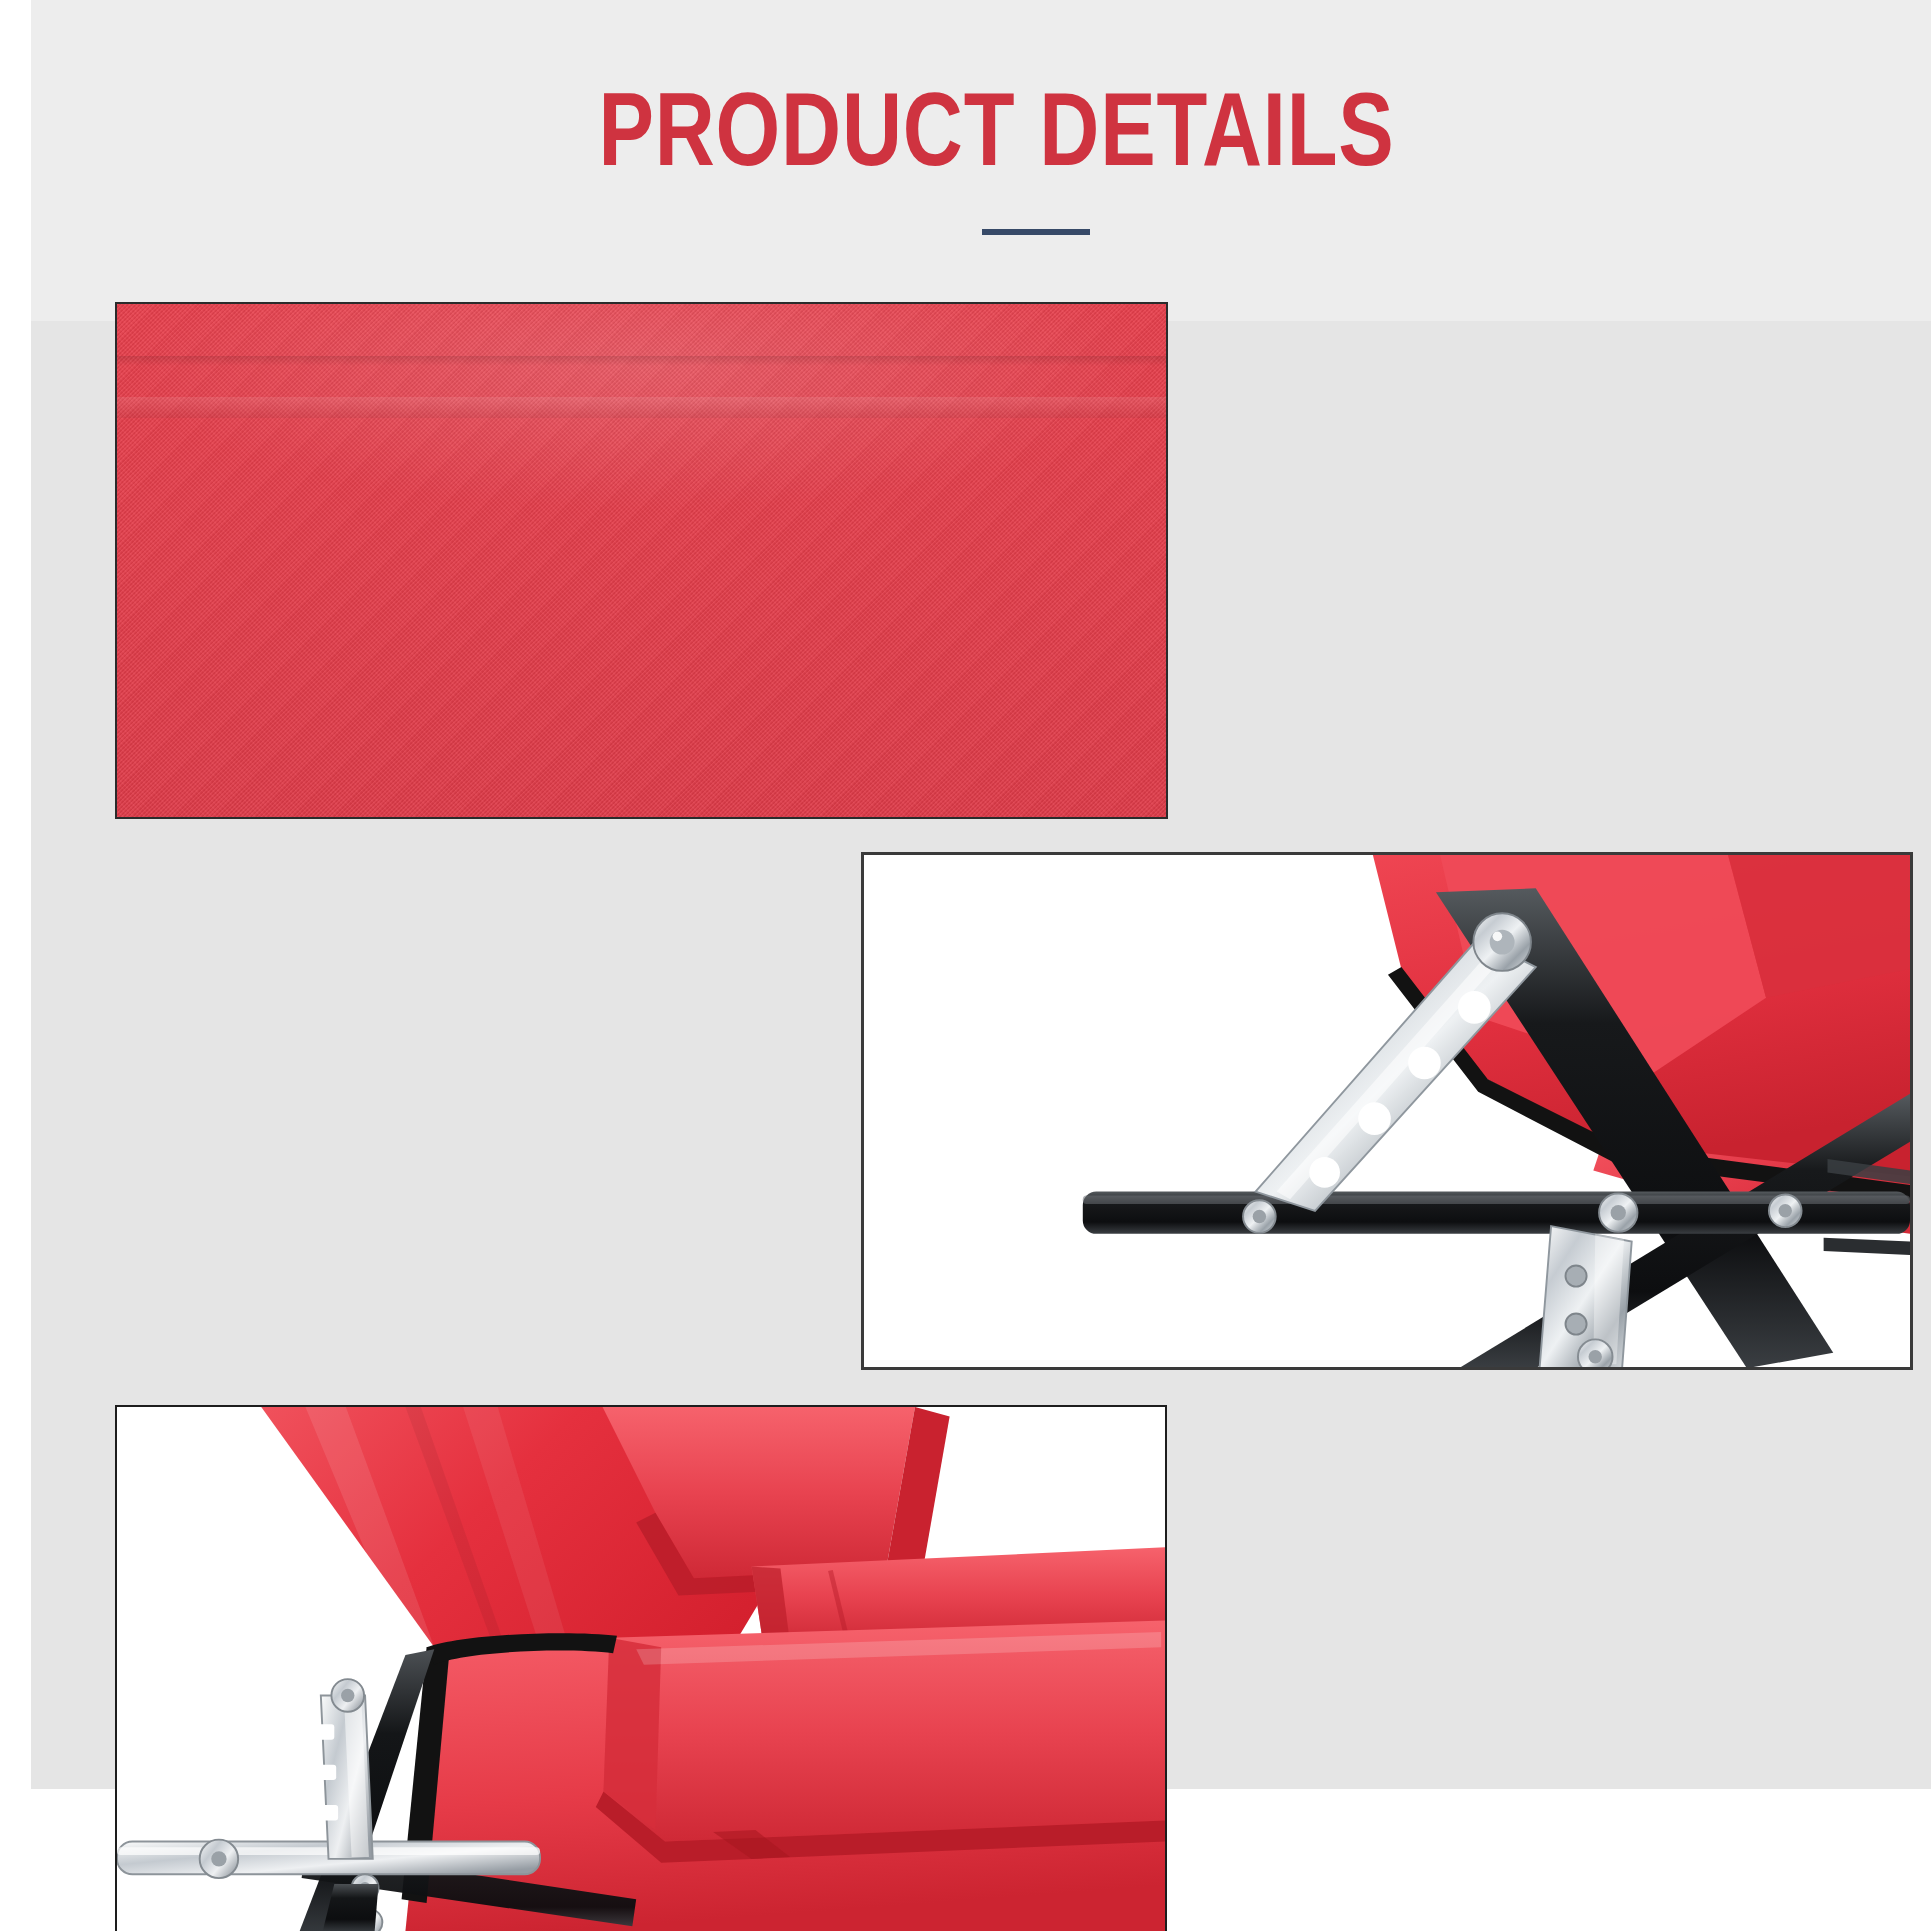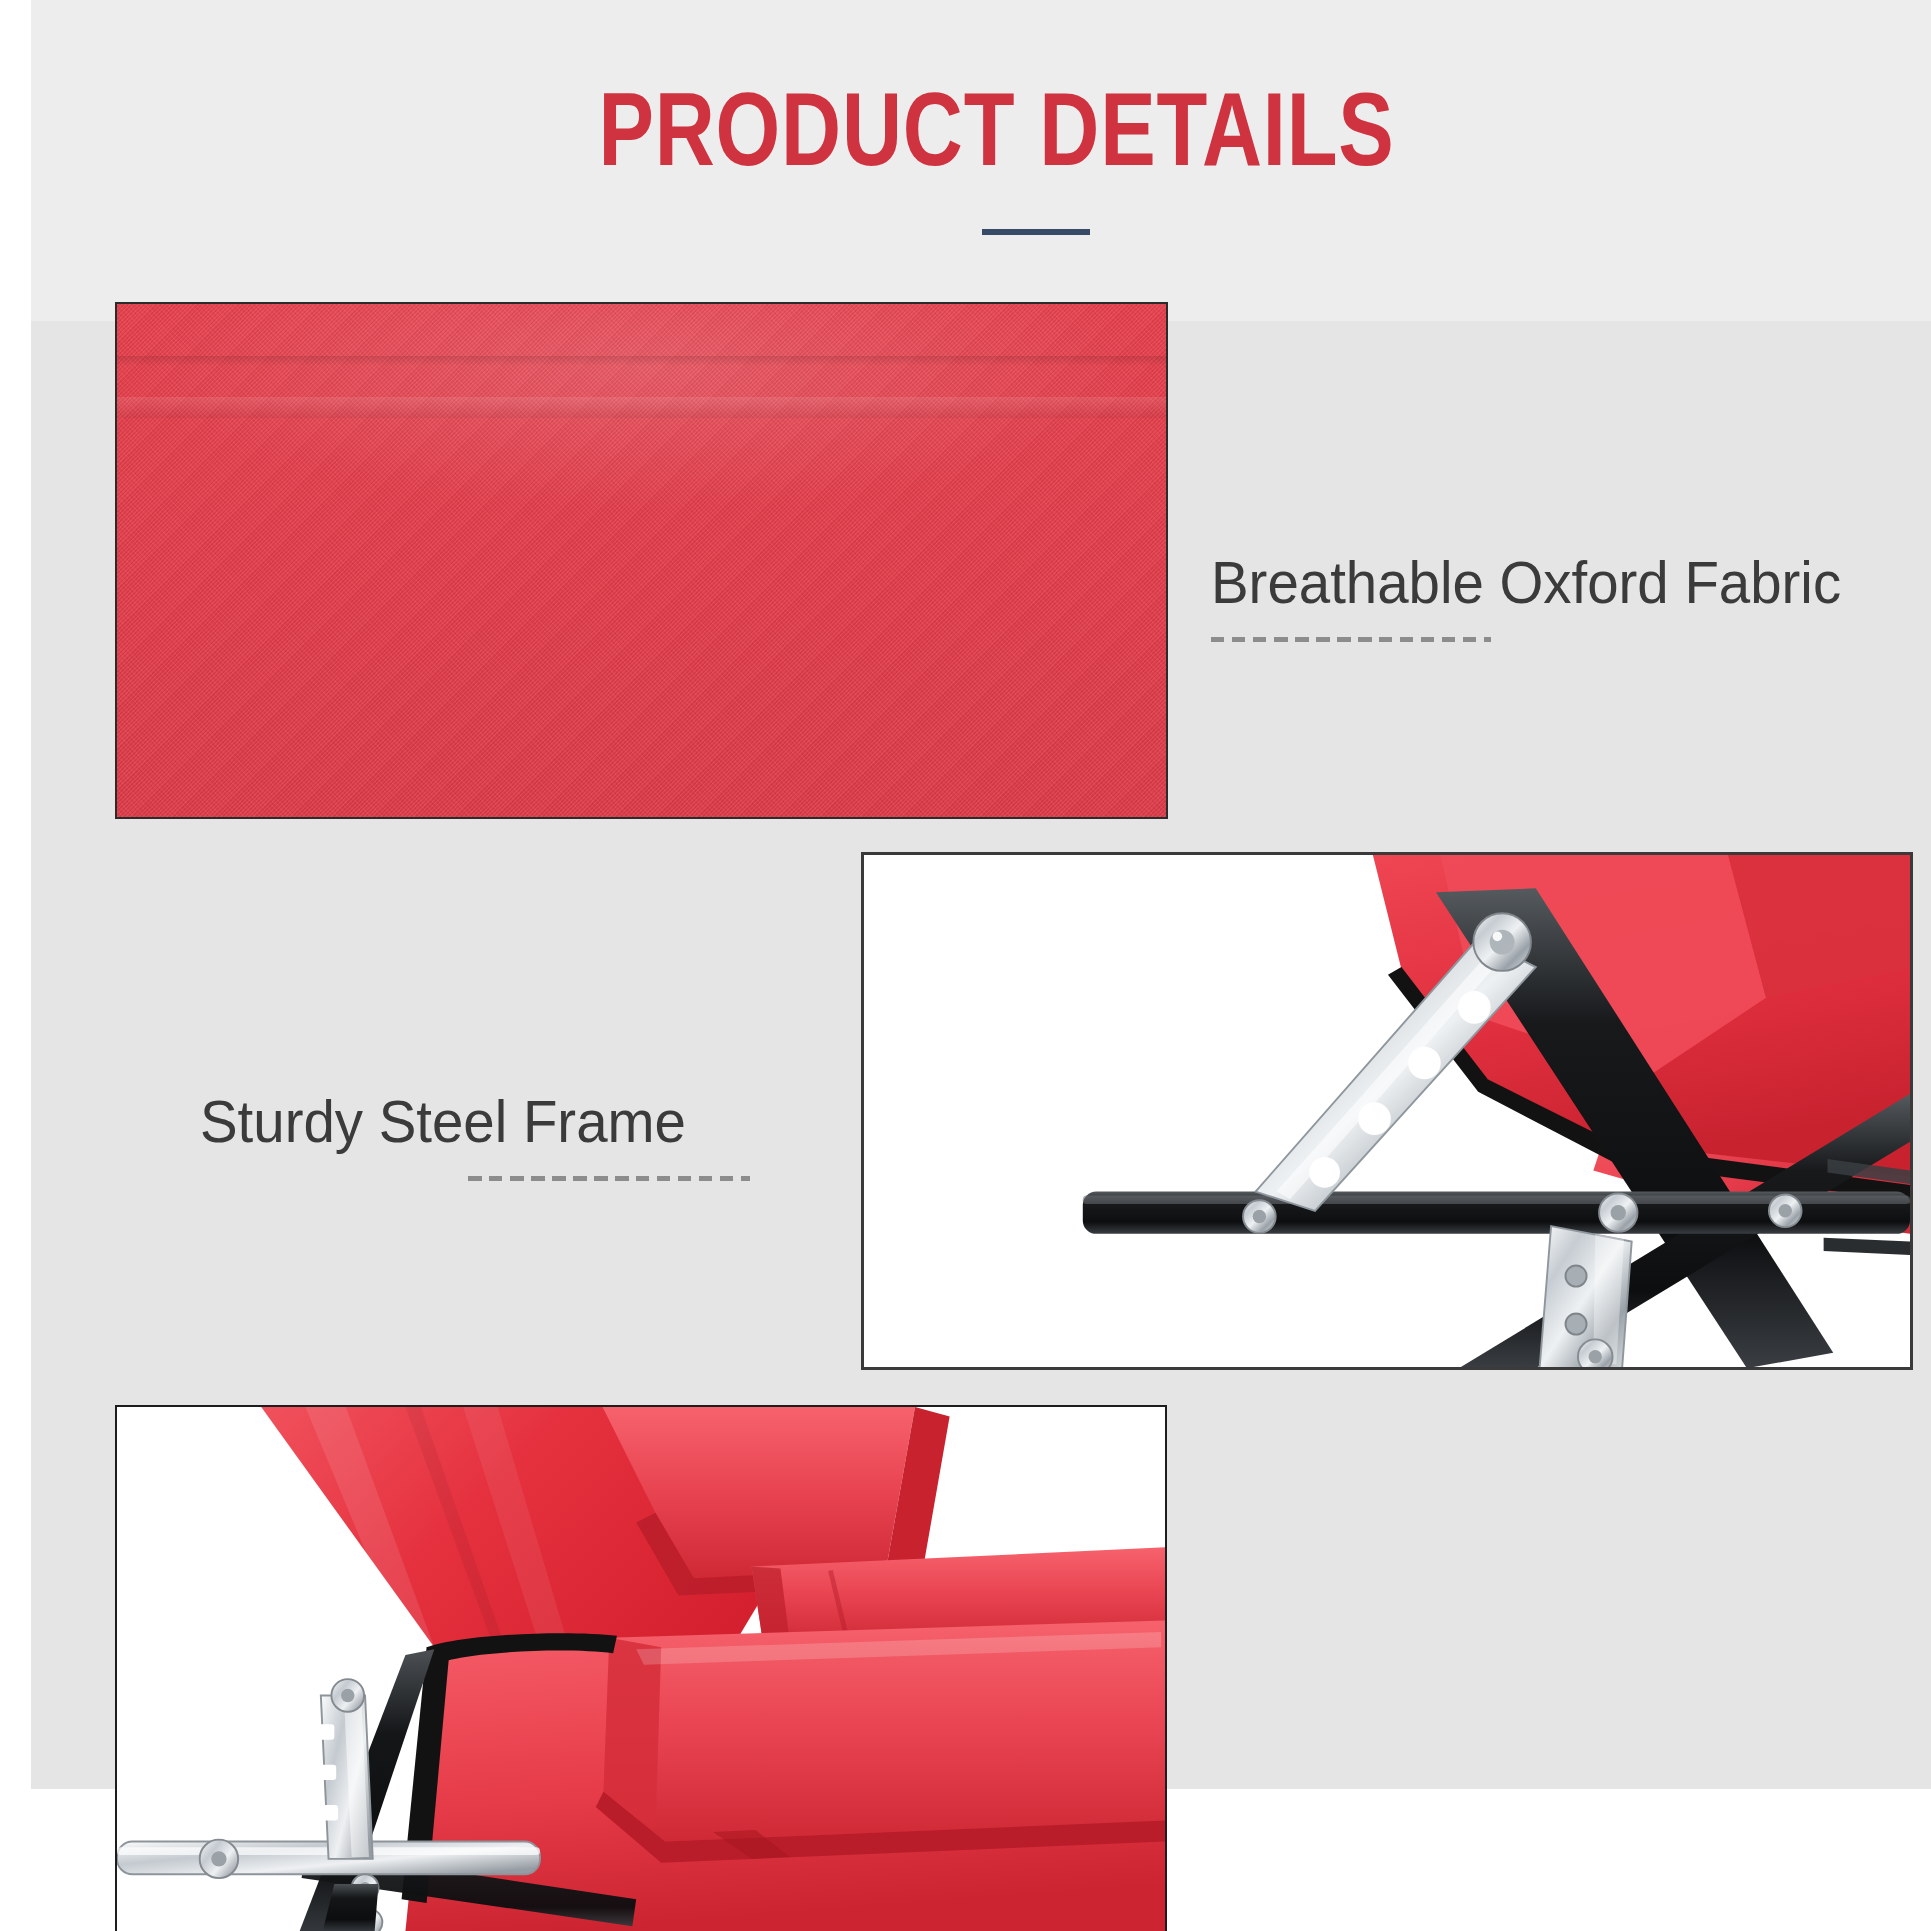--- a/index.html
+++ b/index.html
@@ -163,24 +163,20 @@
 
   <div class="title-underline"></div>
 
   <div class="photo-panel" id="fabric-panel">
     <div class="fabric-fill">
       <div class="fabric-fold a"></div>
       <div class="fabric-fold b"></div>
     </div>
   </div>
 
-  <div class="caption" id="caption-fabric">
-    <div class="caption-text">Breathable Oxford Fabric</div>
-    <div class="caption-rule"></div>
-  </div>
 
   <div class="photo-panel" id="frame-panel">
     <svg class="photo-svg" viewBox="0 0 1090 536" preserveAspectRatio="xMidYMid slice">
       <defs>
         <linearGradient id="chrome" x1="0" y1="0" x2="1" y2="1">
           <stop offset="0%" stop-color="#fdfdfd"></stop>
           <stop offset="25%" stop-color="#c6ccd2"></stop>
           <stop offset="50%" stop-color="#eef1f3"></stop>
           <stop offset="75%" stop-color="#9aa2a9"></stop>
           <stop offset="100%" stop-color="#dfe3e6"></stop>
@@ -254,24 +250,20 @@
       </g>
 
       <circle cx="762" cy="524" r="18" fill="url(#chrome)" stroke="#858c92" stroke-width="2"></circle>
       <circle cx="762" cy="524" r="7" fill="#9aa1a7"></circle>
 
       <path d="M1000 400 L1090 404 L1090 418 L1000 414 Z" fill="#2a2d30"></path>
       <path d="M1004 318 L1090 330 L1090 344 L1004 332 Z" fill="#3a3e42" opacity="0.85"></path>
     </svg>
   </div>
 
-  <div class="caption" id="caption-frame">
-    <div class="caption-text">Sturdy Steel Frame</div>
-    <div class="caption-rule"></div>
-  </div>
 
   <div class="photo-panel" id="pillow-panel">
     <svg class="photo-svg" viewBox="0 0 1090 545" preserveAspectRatio="xMidYMid slice">
       <defs>
         <linearGradient id="pr1" x1="0" y1="0" x2="1" y2="0.4">
           <stop offset="0%" stop-color="#f0515c"></stop>
           <stop offset="45%" stop-color="#e5303e"></stop>
           <stop offset="100%" stop-color="#d4202e"></stop>
         </linearGradient>
         <linearGradient id="pr2" x1="0" y1="0" x2="0.2" y2="1">

